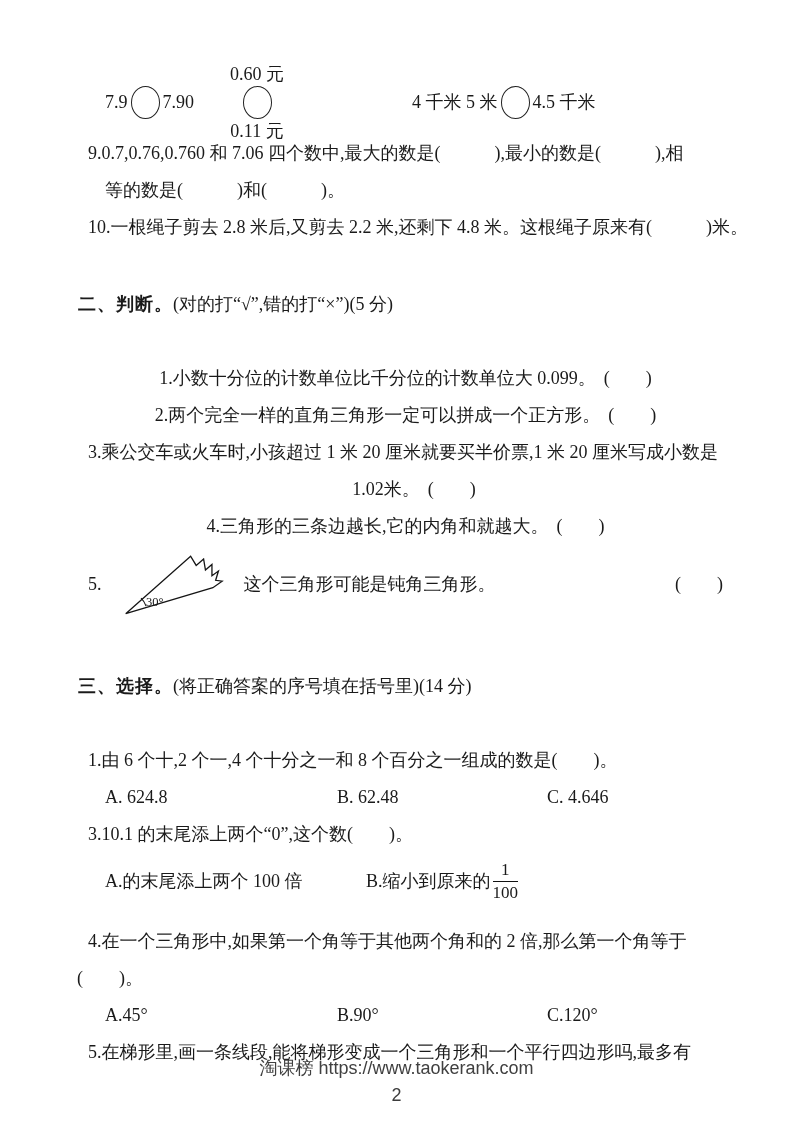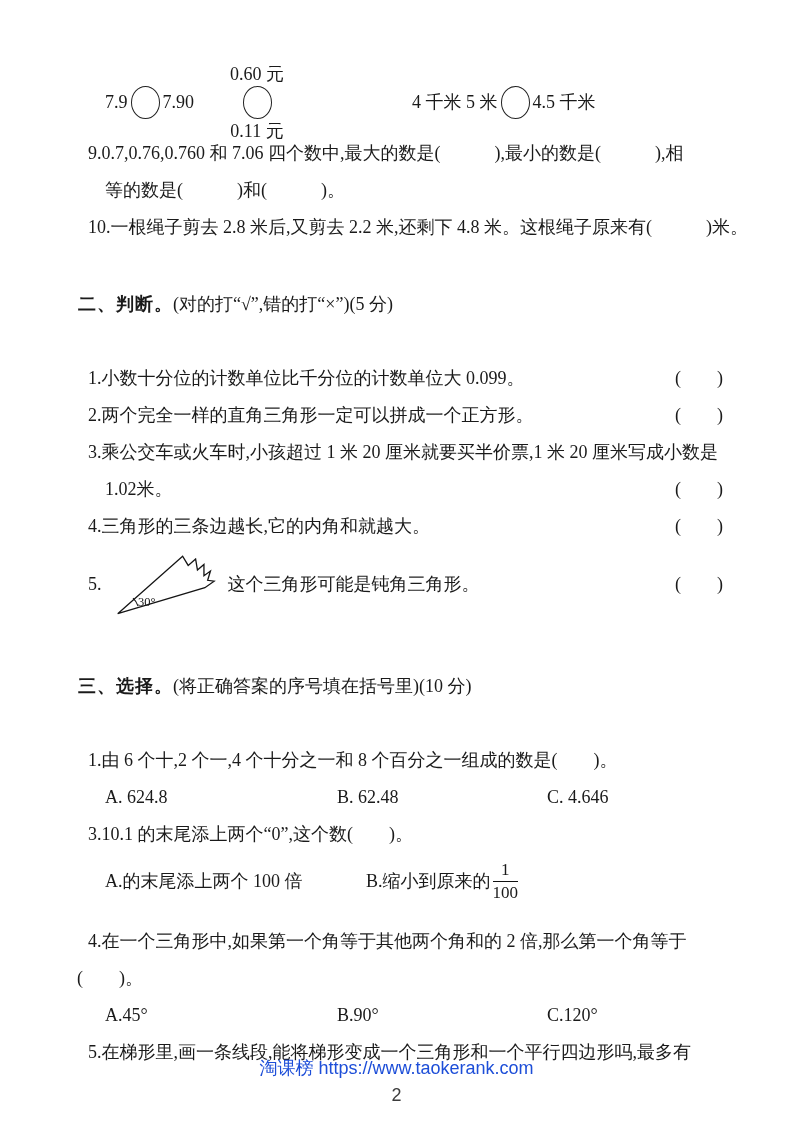--- a/index.html
+++ b/index.html
@@ -16,36 +16,36 @@
   .cmp-g2{margin-left:36px;flex-direction:column;}
   .cmp-g3{margin-left:128px;}
   .circle{display:inline-block;width:29px;height:33px;border:1.6px solid #222;border-radius:50%;margin:0 3px;box-sizing:border-box;}
   .indent1{margin-left:28px;}
   .cont{margin-left:17px;}
   
   .sec-head{line-height:37px;margin-top:3px;white-space:pre;}
   .hb{font-weight:bold;font-family:Liberation Sans, sans-serif;letter-spacing:1px;}
   .hn{font-family:"Liberation Serif","DejaVu Serif",serif;}
   
-  .judge{display:flex;justify-content:space-between;line-height:37px;margin-left:28px;padding-right:14px;white-space:pre;}
+  .judge{display:flex;justify-content:center;line-height:37px;margin-left:28px;padding-right:14px;white-space:pre;gap:8px;}
   .judge .jt{white-space:pre;}
   .j5{align-items:center;height:78px;line-height:normal;}
   .j5 .num{margin-right:10px;}
   .angle-fig{margin:0 12px 0 2px;flex:0 0 auto;}
   .j5 .br{margin-left:auto;}
   
   .opts{display:grid;grid-template-columns:232px 210px auto;margin-left:45px;line-height:37px;white-space:pre;}
   .opts-frac{align-items:center;height:56px;line-height:56px;}
   .optb{display:flex;align-items:center;white-space:pre;justify-content:center;}
   .frac{display:inline-block;vertical-align:middle;text-align:center;line-height:1.15;font-size:17px;margin-left:2px;}
   .fn{display:block;border-bottom:1.5px solid #111;padding:0 5px 1px;}
   .fd{display:block;padding-top:1px;}
   .mt14{margin-top:14px;}
   .watermark{position:absolute;top:1056px;left:0;width:100%;text-align:center;
-    color:#1d4ed8;font-family:"Liberation Sans","DejaVu Sans",sans-serif;font-size:18px;}
+    color:#404040;font-family:"Liberation Sans","DejaVu Sans",sans-serif;font-size:18px;}
   .pagenum{position:absolute;top:1085px;left:0;width:100%;text-align:center;
     color:#3c3c3c;font-family:"Liberation Sans","DejaVu Sans",sans-serif;font-size:18px;}
 </style>
 </head>
 <body>
 
 <div class="sheet">
 
   <div class="cmp-row">
     <span class="cmp-g"><span>7.9</span><span class="circle"></span><span>7.90</span></span>
@@ -90,21 +90,21 @@
     <svg class="angle-fig" width="102" height="72" viewBox="0 0 110 72">
       <path d="M4,68 L74,6 L80,16 L88,9 L90,21 L97,15 L97,27 L104,22 L101,32 L108,33 L98,40 Z" fill="none" stroke="#151515" stroke-width="1.4" stroke-linejoin="miter"></path>
       <path d="M26,59.8 A22,22 0 0 0 20.5,51.3" fill="none" stroke="#151515" stroke-width="1.2"></path>
       <text x="26" y="60" font-size="13.5" fill="#151515">30°</text>
     </svg>
     <span class="jt">这个三角形可能是钝角三角形。</span>
     <span class="br">(　　)</span>
   </div>
 
   <div class="sec-head" style="margin-top:8px;">
-    <span class="hb">三、选择。</span><span class="hn">(将正确答案的序号填在括号里)(10 分)</span>
+    <span class="hb">三、选择。</span><span class="hn">(将正确答案的序号填在括号里)(14 分)</span>
   </div>
 
   <div>
     <div class="line indent1">1.由 6 个十,2 个一,4 个十分之一和 8 个百分之一组成的数是(　　)。</div>
     <div class="opts">
       <span>A. 624.8</span>
       <span>B. 62.48</span>
       <span>C. 4.646</span>
     </div>
   </div>

